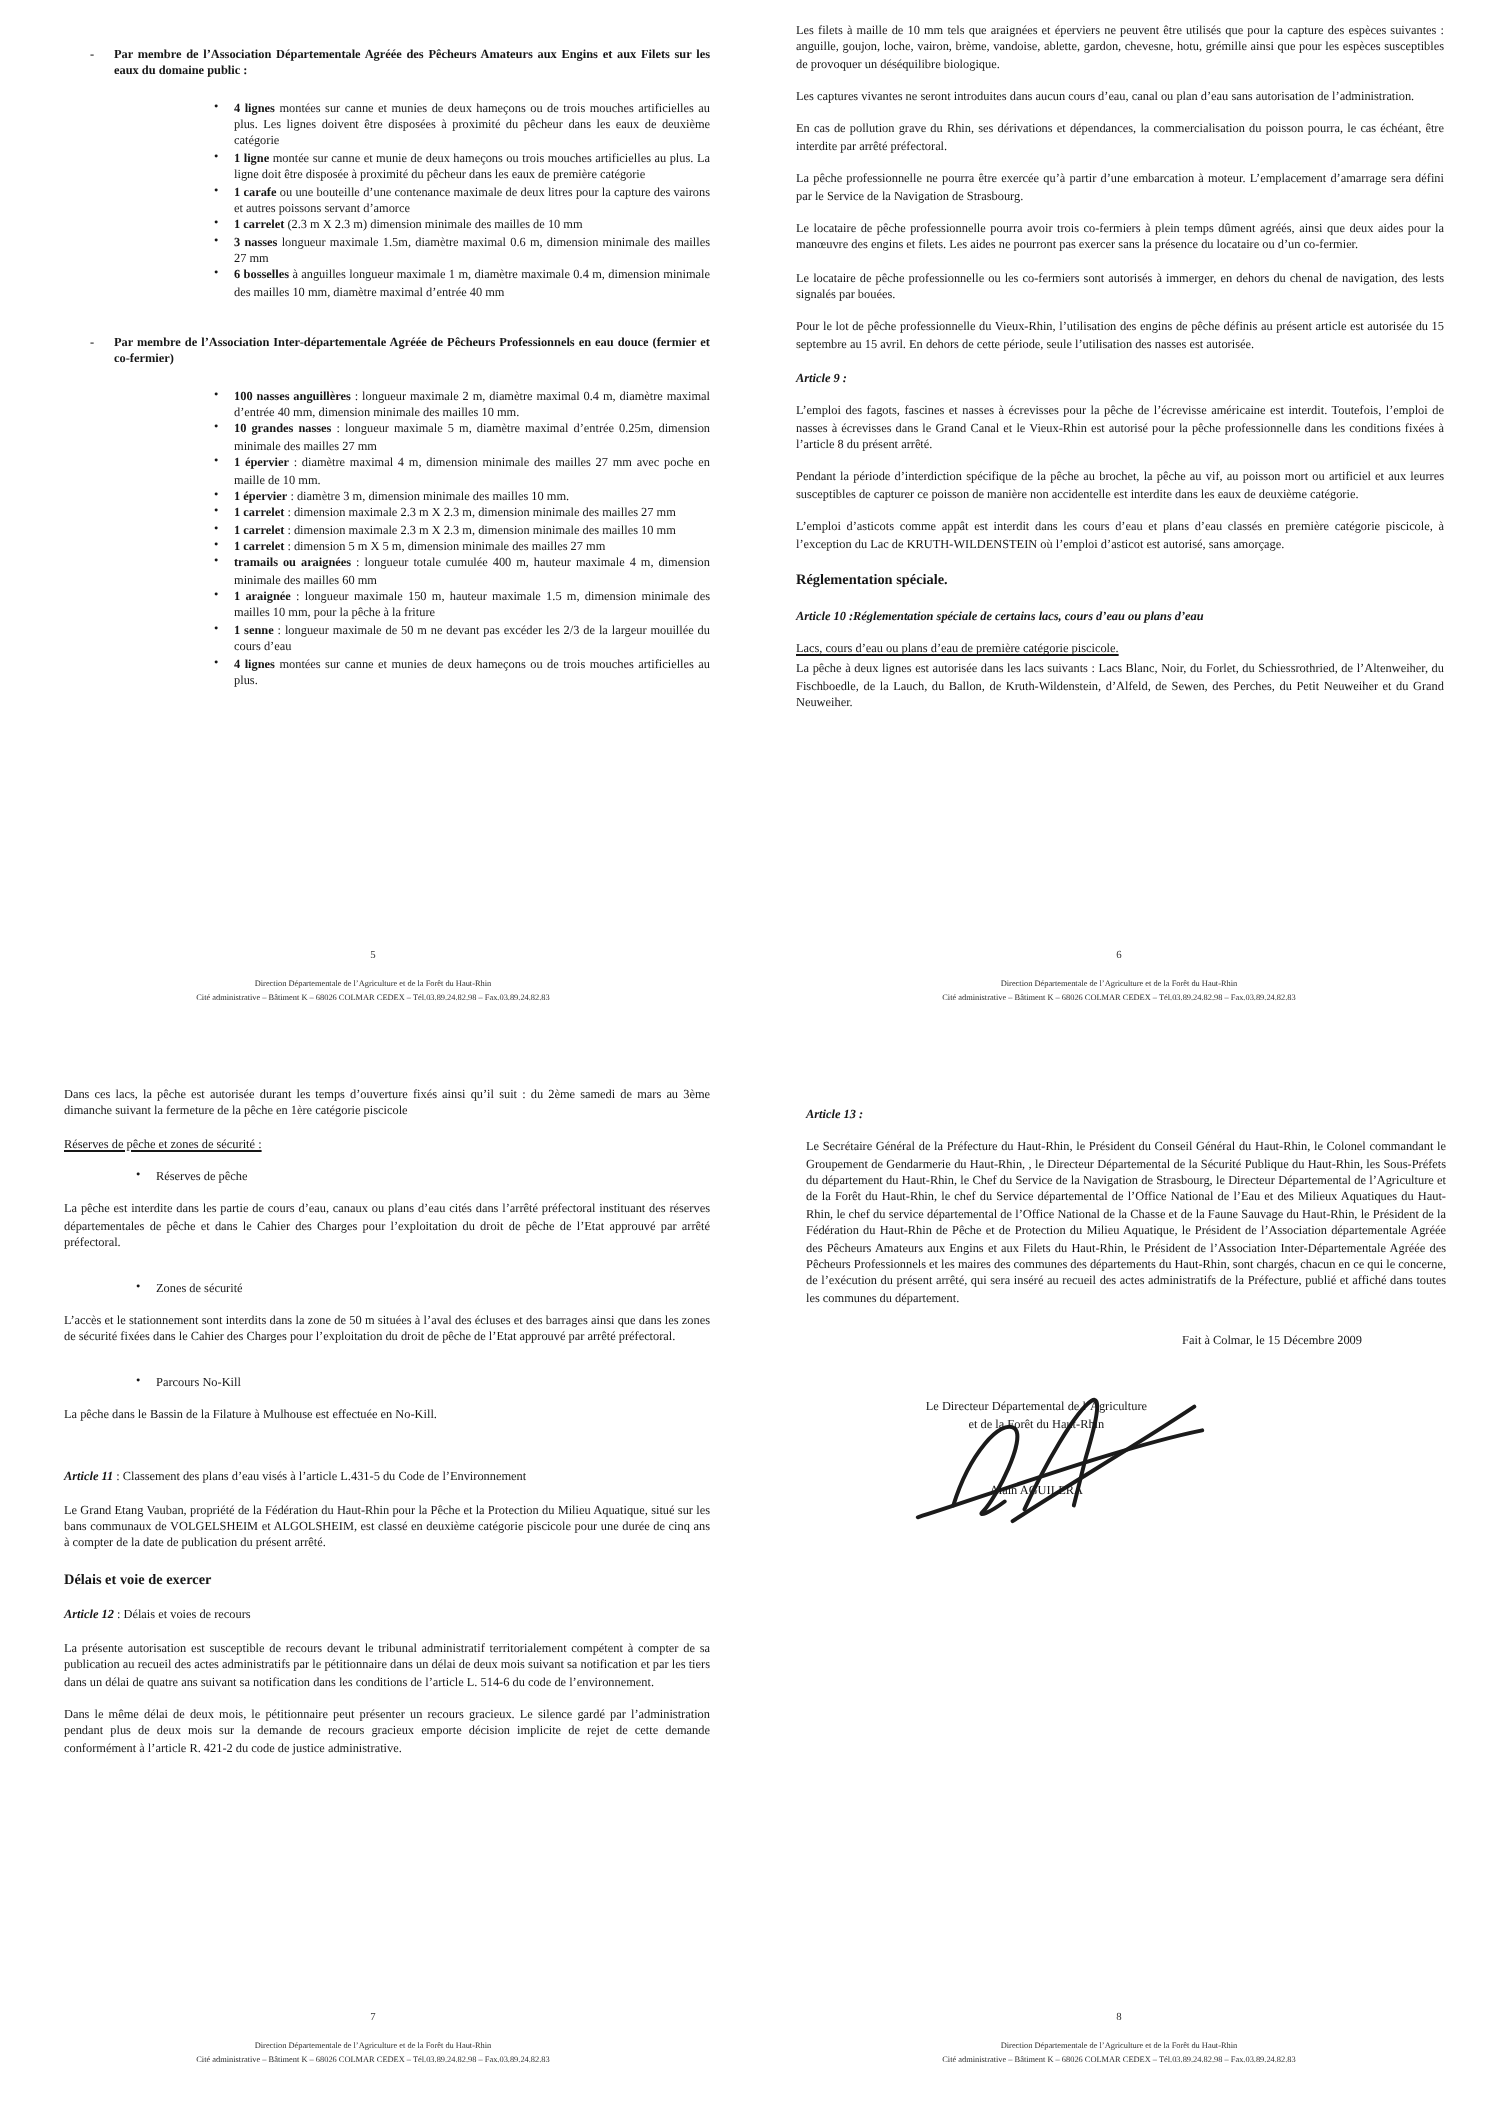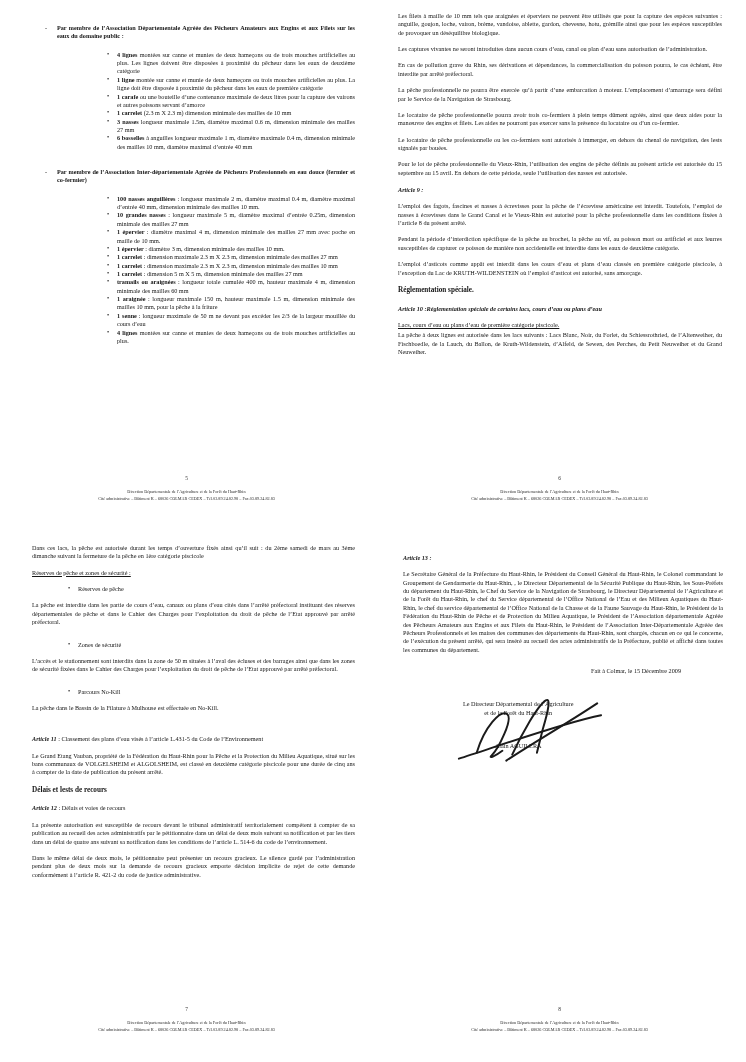--- a/index.html
+++ b/index.html
@@ -106,21 +106,21 @@
         <div class="blk b-para">La pêche est interdite dans les partie de cours d’eau, canaux ou plans d’eau cités dans l’arrêté préfectoral instituant des réserves départementales de pêche et dans le Cahier des Charges pour l’exploitation du droit de pêche de l’Etat approuvé par arrêté préfectoral.</div>
         <div class="blk b-spacer-sm"></div>
         <div class="blk b-bullet-plain"><span class="mk">•</span><span>Zones de sécurité</span></div>
         <div class="blk b-para">L’accès et le stationnement sont interdits dans la zone de 50 m situées à l’aval des écluses et des barrages ainsi que dans les zones de sécurité fixées dans le Cahier des Charges pour l’exploitation du droit de pêche de l’Etat approuvé par arrêté préfectoral.</div>
         <div class="blk b-spacer-sm"></div>
         <div class="blk b-bullet-plain"><span class="mk">•</span><span>Parcours No-Kill</span></div>
         <div class="blk b-para">La pêche dans le Bassin de la Filature à Mulhouse est effectuée en No-Kill.</div>
         <div class="blk b-spacer-sm"></div>
         <div class="blk b-article-mixed"><span class="lead">Article 11</span><span class="rest"> : Classement des plans d’eau visés à l’article L.431-5 du Code de l’Environnement</span></div>
         <div class="blk b-para">Le Grand Etang Vauban, propriété de la Fédération du Haut-Rhin pour la Pêche et la Protection du Milieu Aquatique, situé sur les bans communaux de VOLGELSHEIM et ALGOLSHEIM, est classé en deuxième catégorie piscicole pour une durée de cinq ans à compter de la date de publication du présent arrêté.</div>
-        <div class="blk b-heading">Délais et lests de recours</div>
+        <div class="blk b-heading">Délais et voie de exercer</div>
         <div class="blk b-article-mixed"><span class="lead">Article 12</span><span class="rest"> : Délais et voies de recours</span></div>
         <div class="blk b-para">La présente autorisation est susceptible de recours devant le tribunal administratif territorialement compétent à compter de sa publication au recueil des actes administratifs par le pétitionnaire dans un délai de deux mois suivant sa notification et par les tiers dans un délai de quatre ans suivant sa notification dans les conditions de l’article L. 514-6 du code de l’environnement.</div>
         <div class="blk b-para">Dans le même délai de deux mois, le pétitionnaire  peut présenter un recours gracieux. Le silence gardé par l’administration pendant plus de deux mois sur la demande de recours gracieux emporte décision implicite de rejet de cette demande conformément à l’article R. 421-2 du code de justice administrative.</div>
       </div>
     <div class="pagenum">7</div>
     <div class="footer">
       <div>Direction Départementale de l’Agriculture et de la Forêt du Haut-Rhin</div>
       <div>Cité administrative – Bâtiment K – 68026 COLMAR CEDEX – Tél.03.89.24.82.98 – Fax.03.89.24.82.83</div>
     </div>
   </div>

